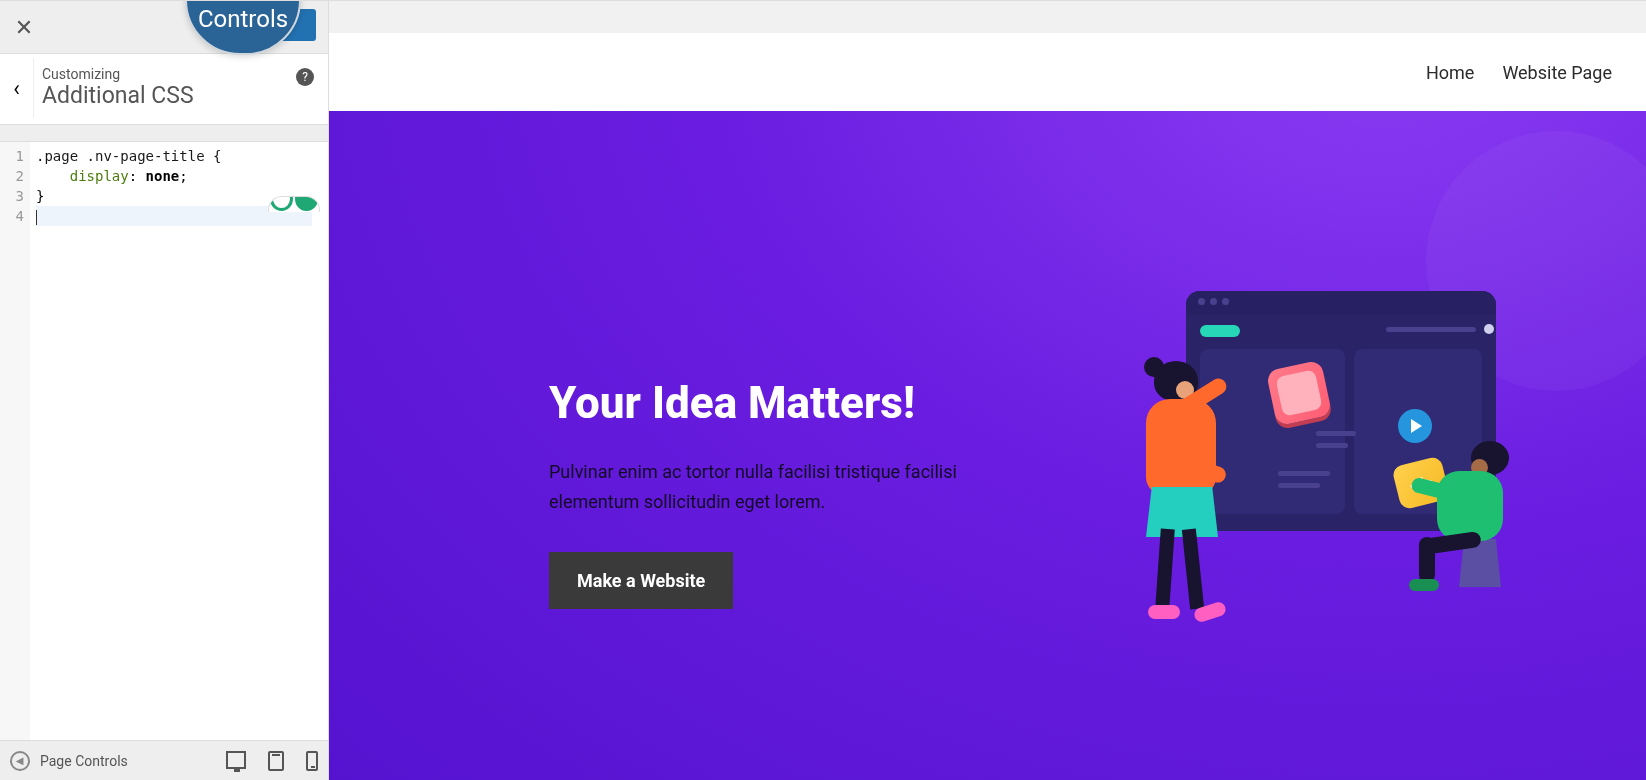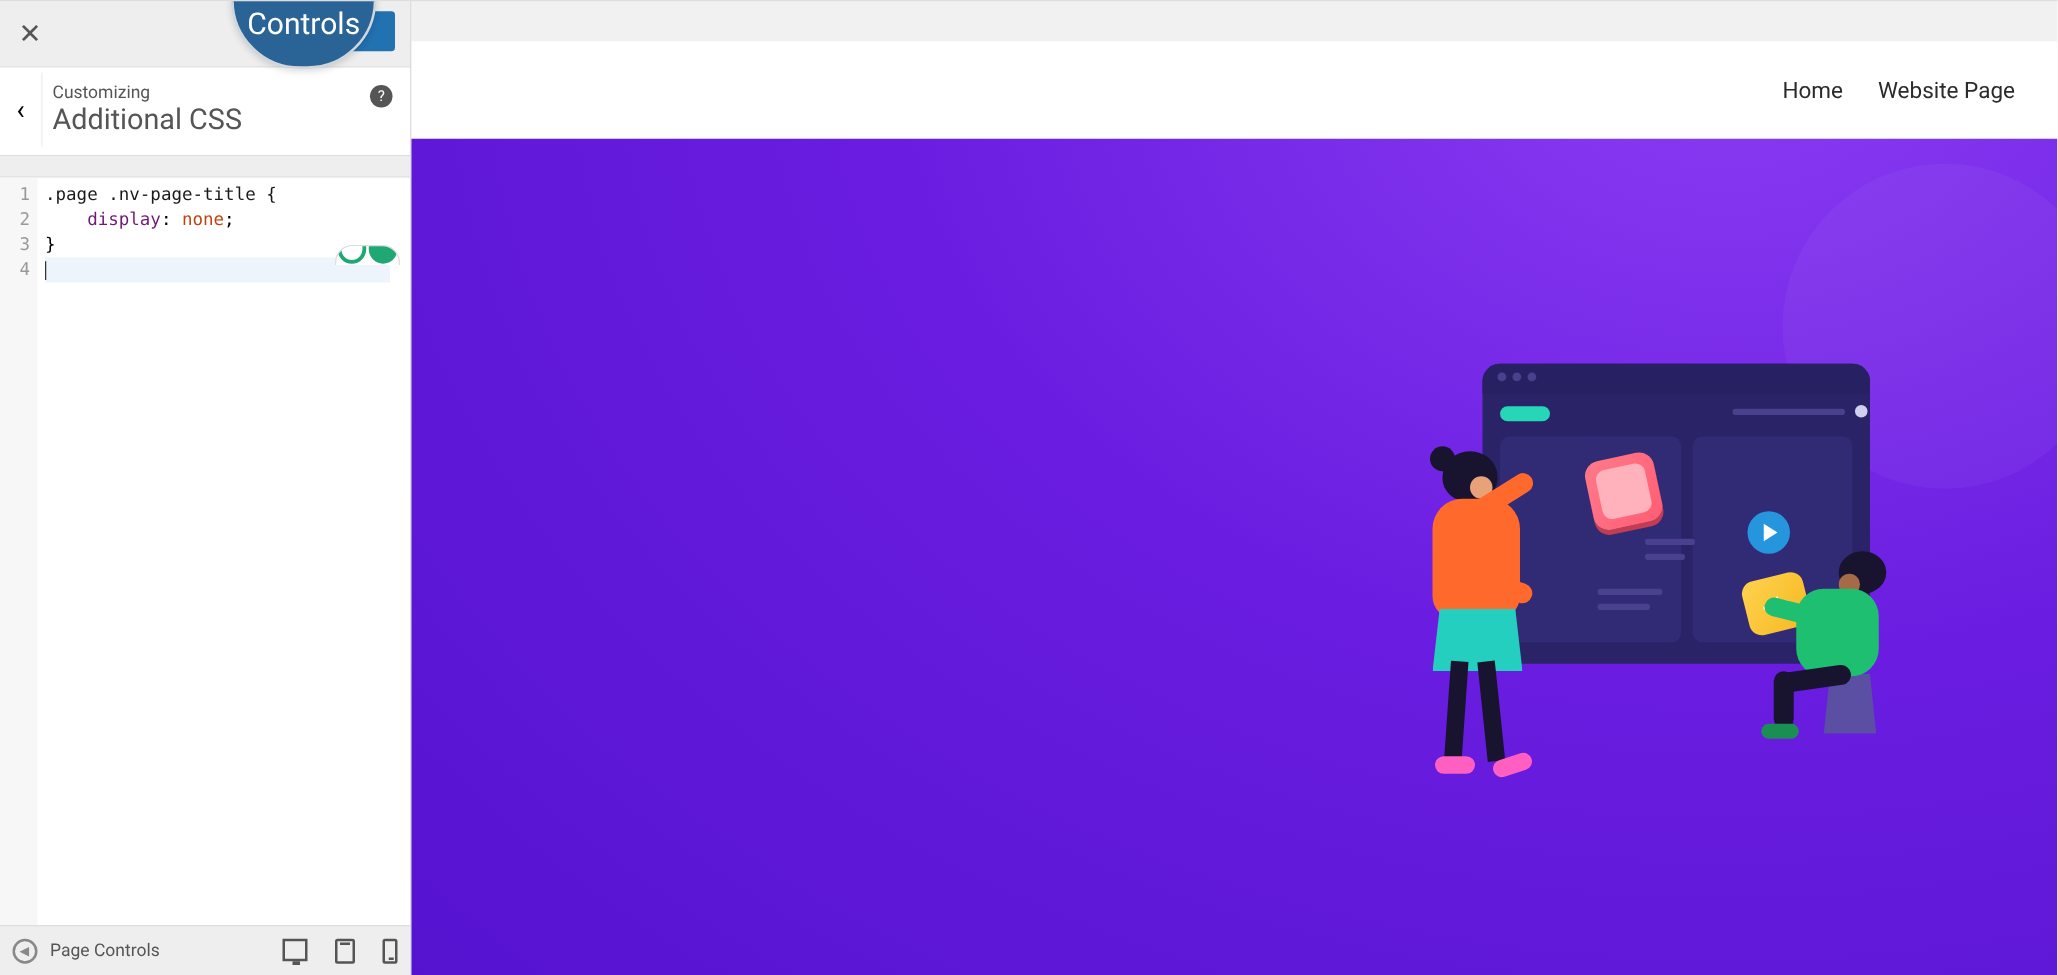--- a/index.html
+++ b/index.html
@@ -72,22 +72,22 @@
   }
   .gutter {
     width:30px; background:#f7f7f7; text-align:right;
     color:#999; padding:4px 6px 0 0; line-height:20px;
     user-select:none;
   }
   .code-lines { padding:4px 16px 0 6px; line-height:20px; flex:1; }
   .code-lines .l { white-space:pre; }
   .code-lines .active { background:#eef4fb; }
   .tok-sel { color:#1a1a1a; }
-  .tok-prop { color:#701a75; }
-  .tok-val { color:#c2410c; }
+  .tok-prop { color:#4d7c0f; }
+  .tok-val { color:#000000;font-weight:bold; }
   .cursor { display:inline-block; width:1px; height:15px; background:#333; vertical-align:middle; }
 
   .little-green {
     position:absolute; right:8px; top:54px;
     width:52px; height:16px; overflow:hidden;
     border-top-left-radius:14px; border-top-right-radius:14px;
     background:#fff; display:flex;
     border:1px solid #ddd; border-bottom:none;
   }
   .little-green span{
@@ -261,20 +261,25 @@
 
 <div class="preview">
   <div class="site-nav">
     <a>Home</a>
     <a>Website Page</a>
   </div>
 
   <div class="hero">
     <div class="bgcircle"></div>
 
+    <div class="hero-copy">
+      <div class="hero-title">Your Idea Matters!</div>
+      <div class="hero-sub">Pulvinar enim ac tortor nulla facilisi tristique facilisi elementum sollicitudin eget lorem.</div>
+      <div class="hero-btn">Make a Website</div>
+    </div>
 
     <div class="illus">
       <div class="browser">
         <div class="bar"></div>
         <div class="dots">
             <i></i>
             <i></i>
             <i></i>
           </div>
         <div class="pill"></div>

